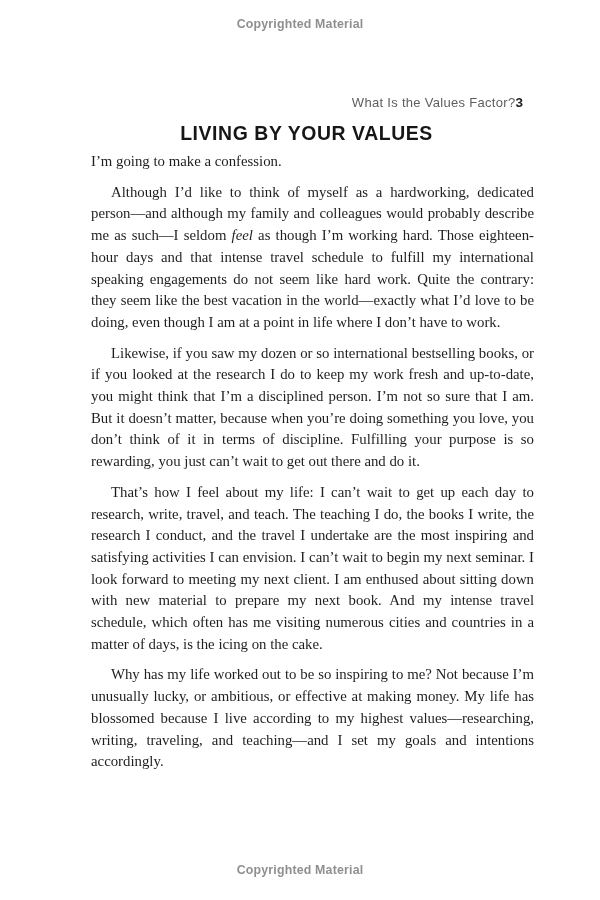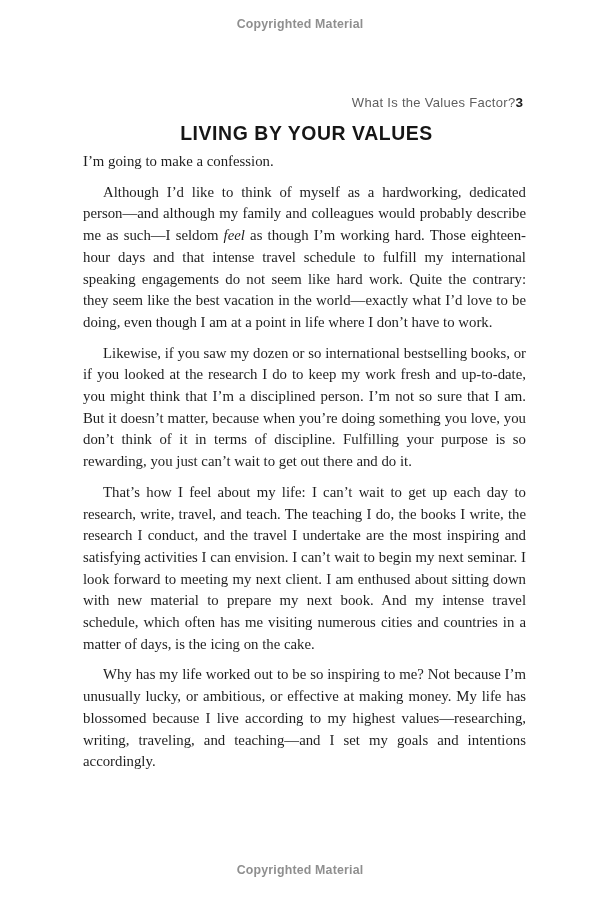--- a/index.html
+++ b/index.html
@@ -61,21 +61,21 @@
     font-size: 20px;
     font-weight: 700;
     letter-spacing: 0.6px;
     color: #161616;
     transform: scaleX(0.97);
   }
 
   .body-text {
     position: absolute;
     top: 151px;
-    left: 83px;
+    left: 91px;
     width: 443px;
     font-family: "Liberation Serif", serif;
     font-size: 14.8px;
     line-height: 21.7px;
     color: #1e1e1e;
     text-align: justify;
   }
   .body-text p {
     margin: 0;
     padding: 0;

